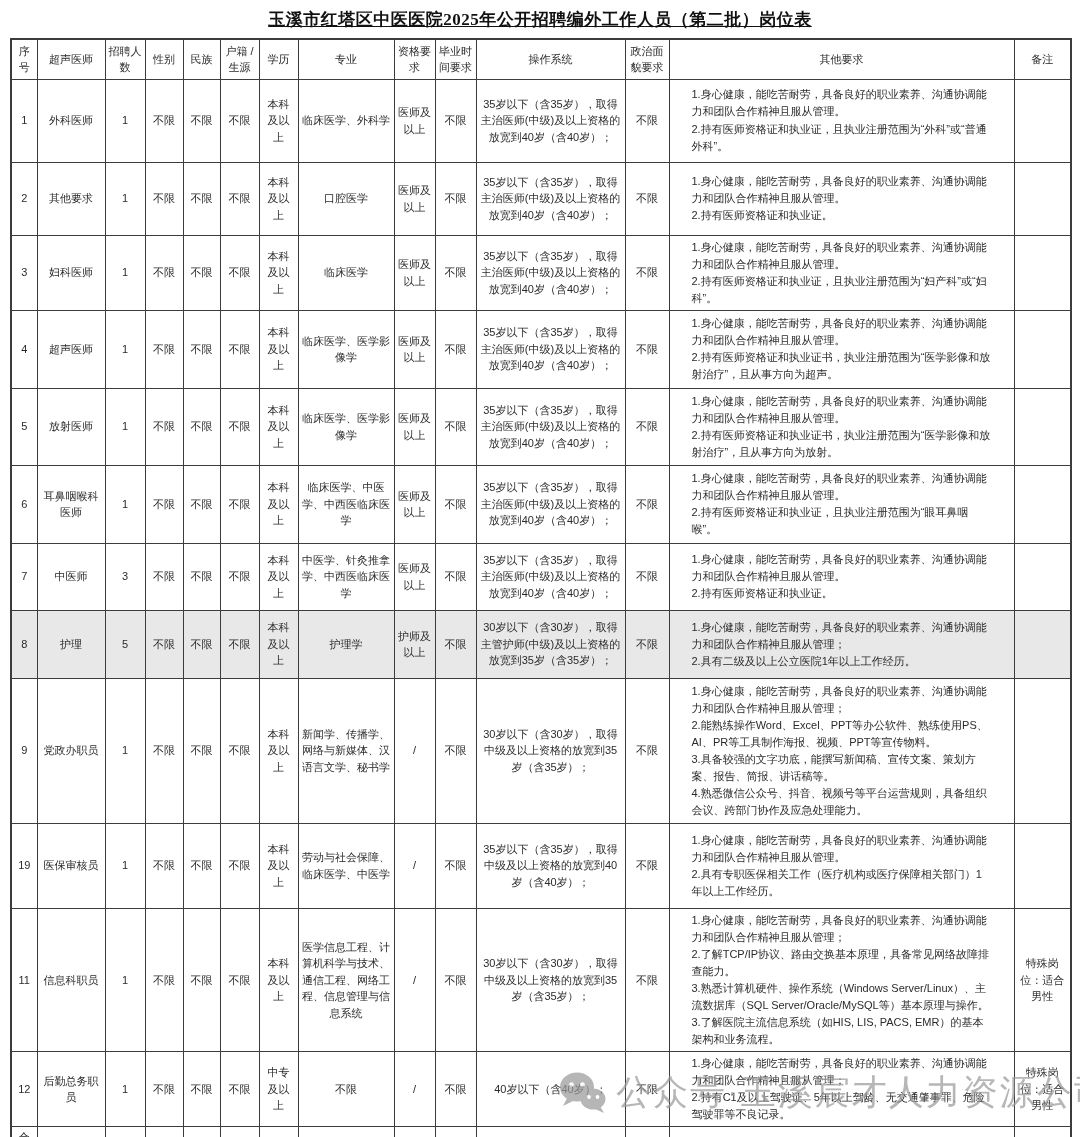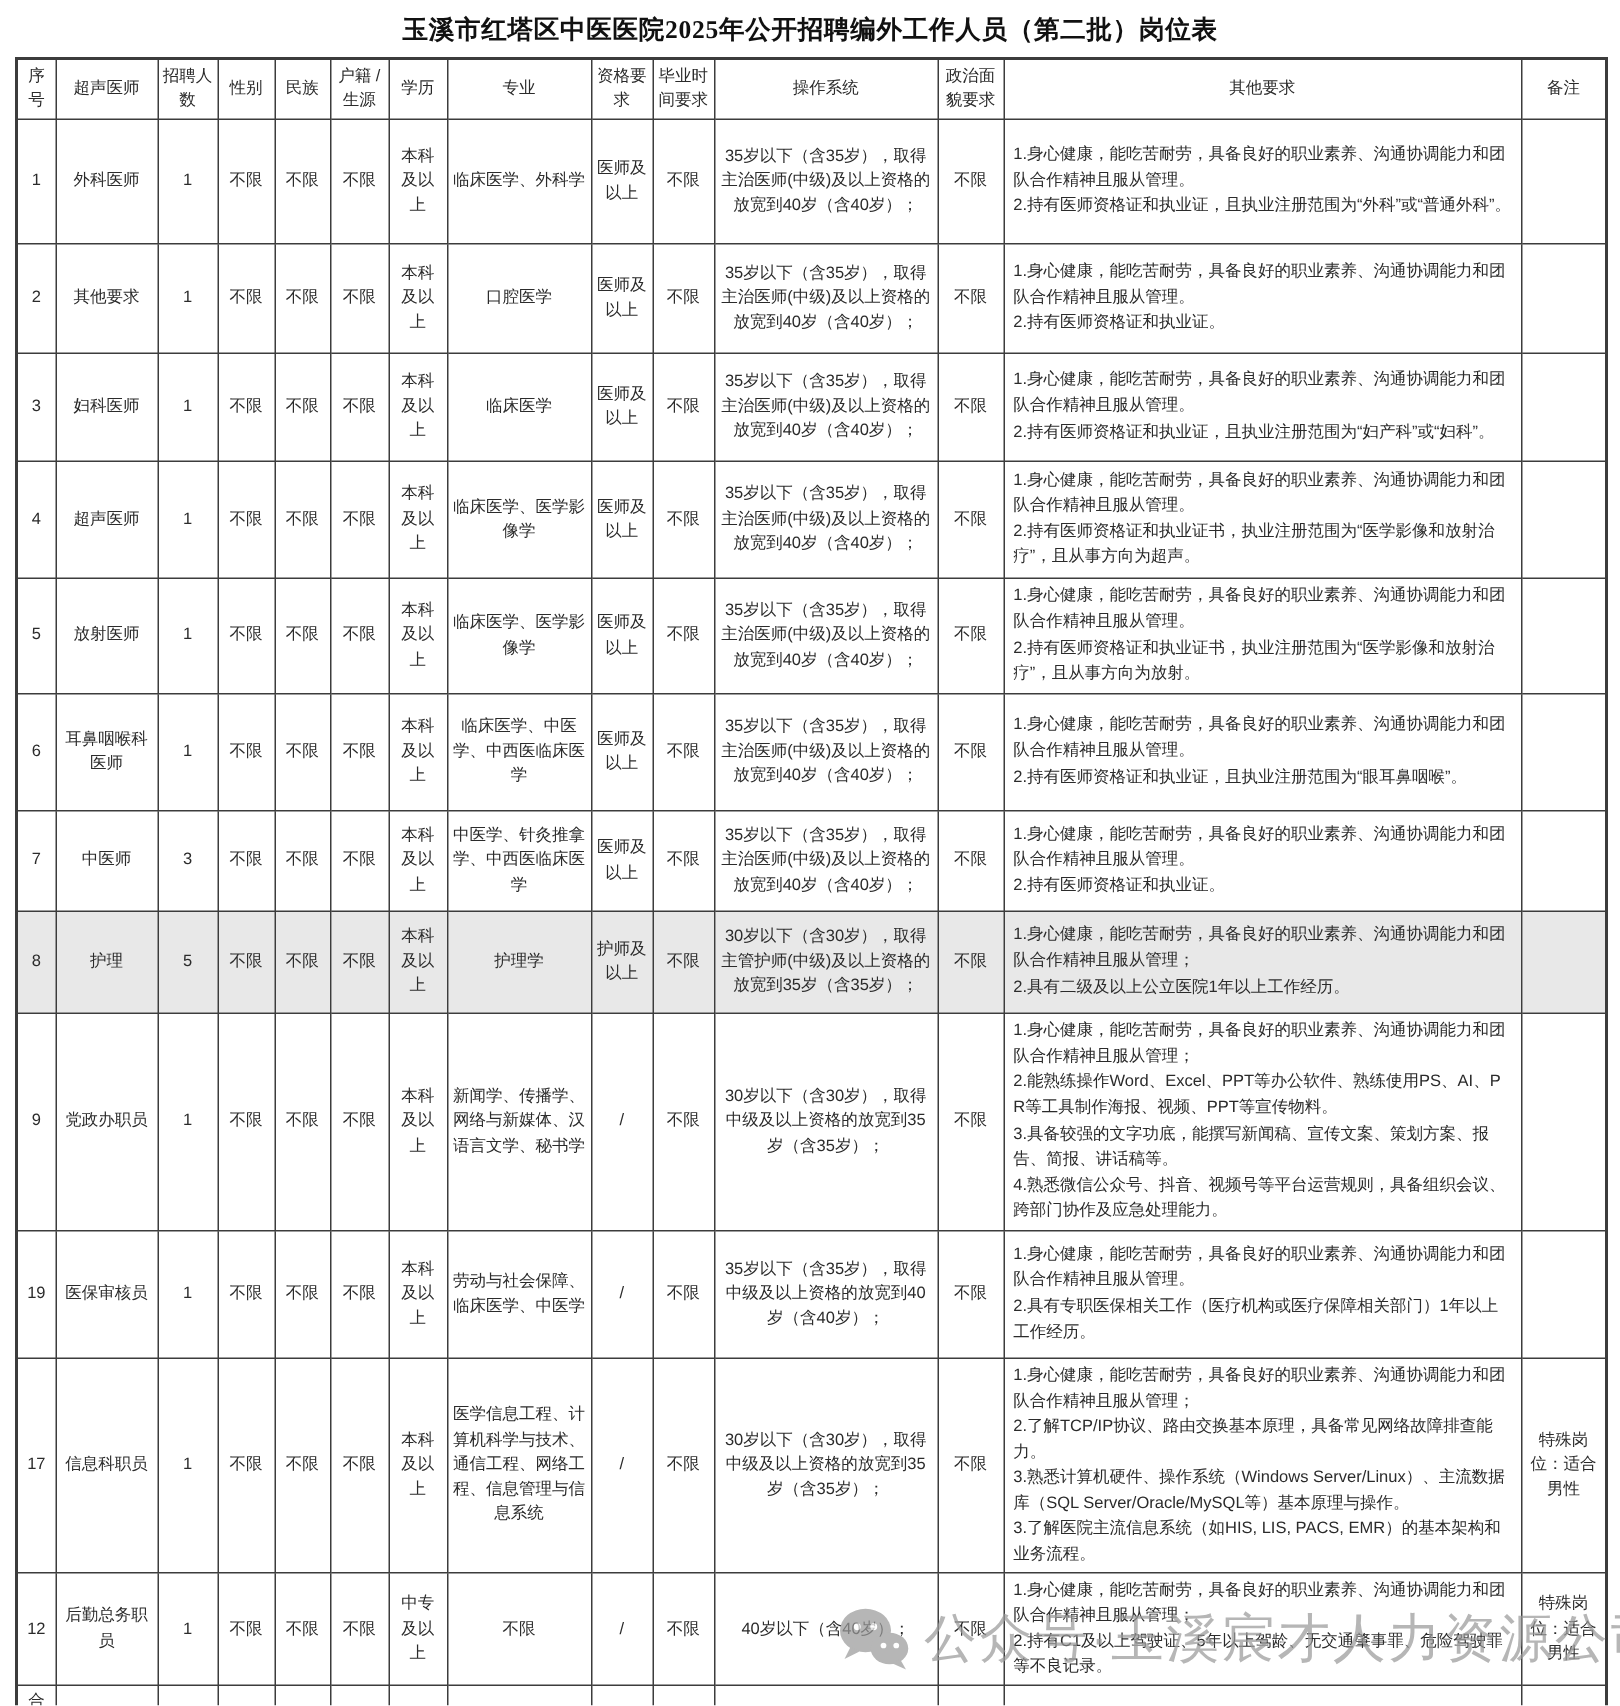--- a/index.html
+++ b/index.html
@@ -2,36 +2,37 @@
 <html><head>
 <meta charset="utf-8">
 <style>
   * { margin:0; padding:0; box-sizing:border-box; }
   html,body { background:#ffffff; width:1080px; font-family:"Liberation Sans", sans-serif; }
   .page { position:relative; width:1080px; height:1137px; background:#fff; overflow:hidden; }
   .doc-title {
     text-align:center; font-weight:bold; font-size:17px; color:#111;
     padding-top:8px; letter-spacing:0.5px;
     font-family:"Liberation Serif", serif;
+    text-decoration:underline;
   }
   table.job-table {
     border-collapse:collapse; table-layout:fixed;
     margin:7px 10px 0 10px; width:1060px;
     border:2px solid #3c3c3c;
   }
   .job-table th, .job-table td {
     border:1px solid #3c3c3c;
     font-size:11px; color:#2b2b2b;
     text-align:center; vertical-align:middle;
     padding:2px 3px; line-height:1.5;
     word-break:break-all; overflow:hidden;
   }
   .job-table th { font-weight:normal; }
   .job-table td.col-other {
-    text-align:left; padding:3px 6px; white-space:pre-line; line-height:1.55;
+    text-align:left; padding:3px 22px; white-space:pre-line; line-height:1.55;
   }
   tr.highlighted td { background:#e8e8e8; }
   .watermark {
     position:absolute; left:558px; top:1068px; height:48px;
     display:flex; align-items:center; gap:10px;
     pointer-events:none; opacity:0.72;
   }
   .watermark .wm-text {
     font-size:35px; color:#9a9a9a; letter-spacing:2px; white-space:nowrap;
   }
@@ -246,21 +247,21 @@
           <td>劳动与社会保障、临床医学、中医学</td>
           <td>/</td>
           <td>不限</td>
           <td>35岁以下（含35岁），取得中级及以上资格的放宽到40岁（含40岁）；</td>
           <td>不限</td>
           <td class="col-other">1.身心健康，能吃苦耐劳，具备良好的职业素养、沟通协调能力和团队合作精神且服从管理。
 2.具有专职医保相关工作（医疗机构或医疗保障相关部门）1年以上工作经历。</td>
           <td></td>
         </tr>
         <tr style="height: 137px;">
-          <td>17</td>
+          <td>11</td>
           <td>信息科职员</td>
           <td>1</td>
           <td>不限</td>
           <td>不限</td>
           <td>不限</td>
           <td>本科及以上</td>
           <td>医学信息工程、计算机科学与技术、通信工程、网络工程、信息管理与信息系统</td>
           <td>/</td>
           <td>不限</td>
           <td>30岁以下（含30岁），取得中级及以上资格的放宽到35岁（含35岁）；</td>

